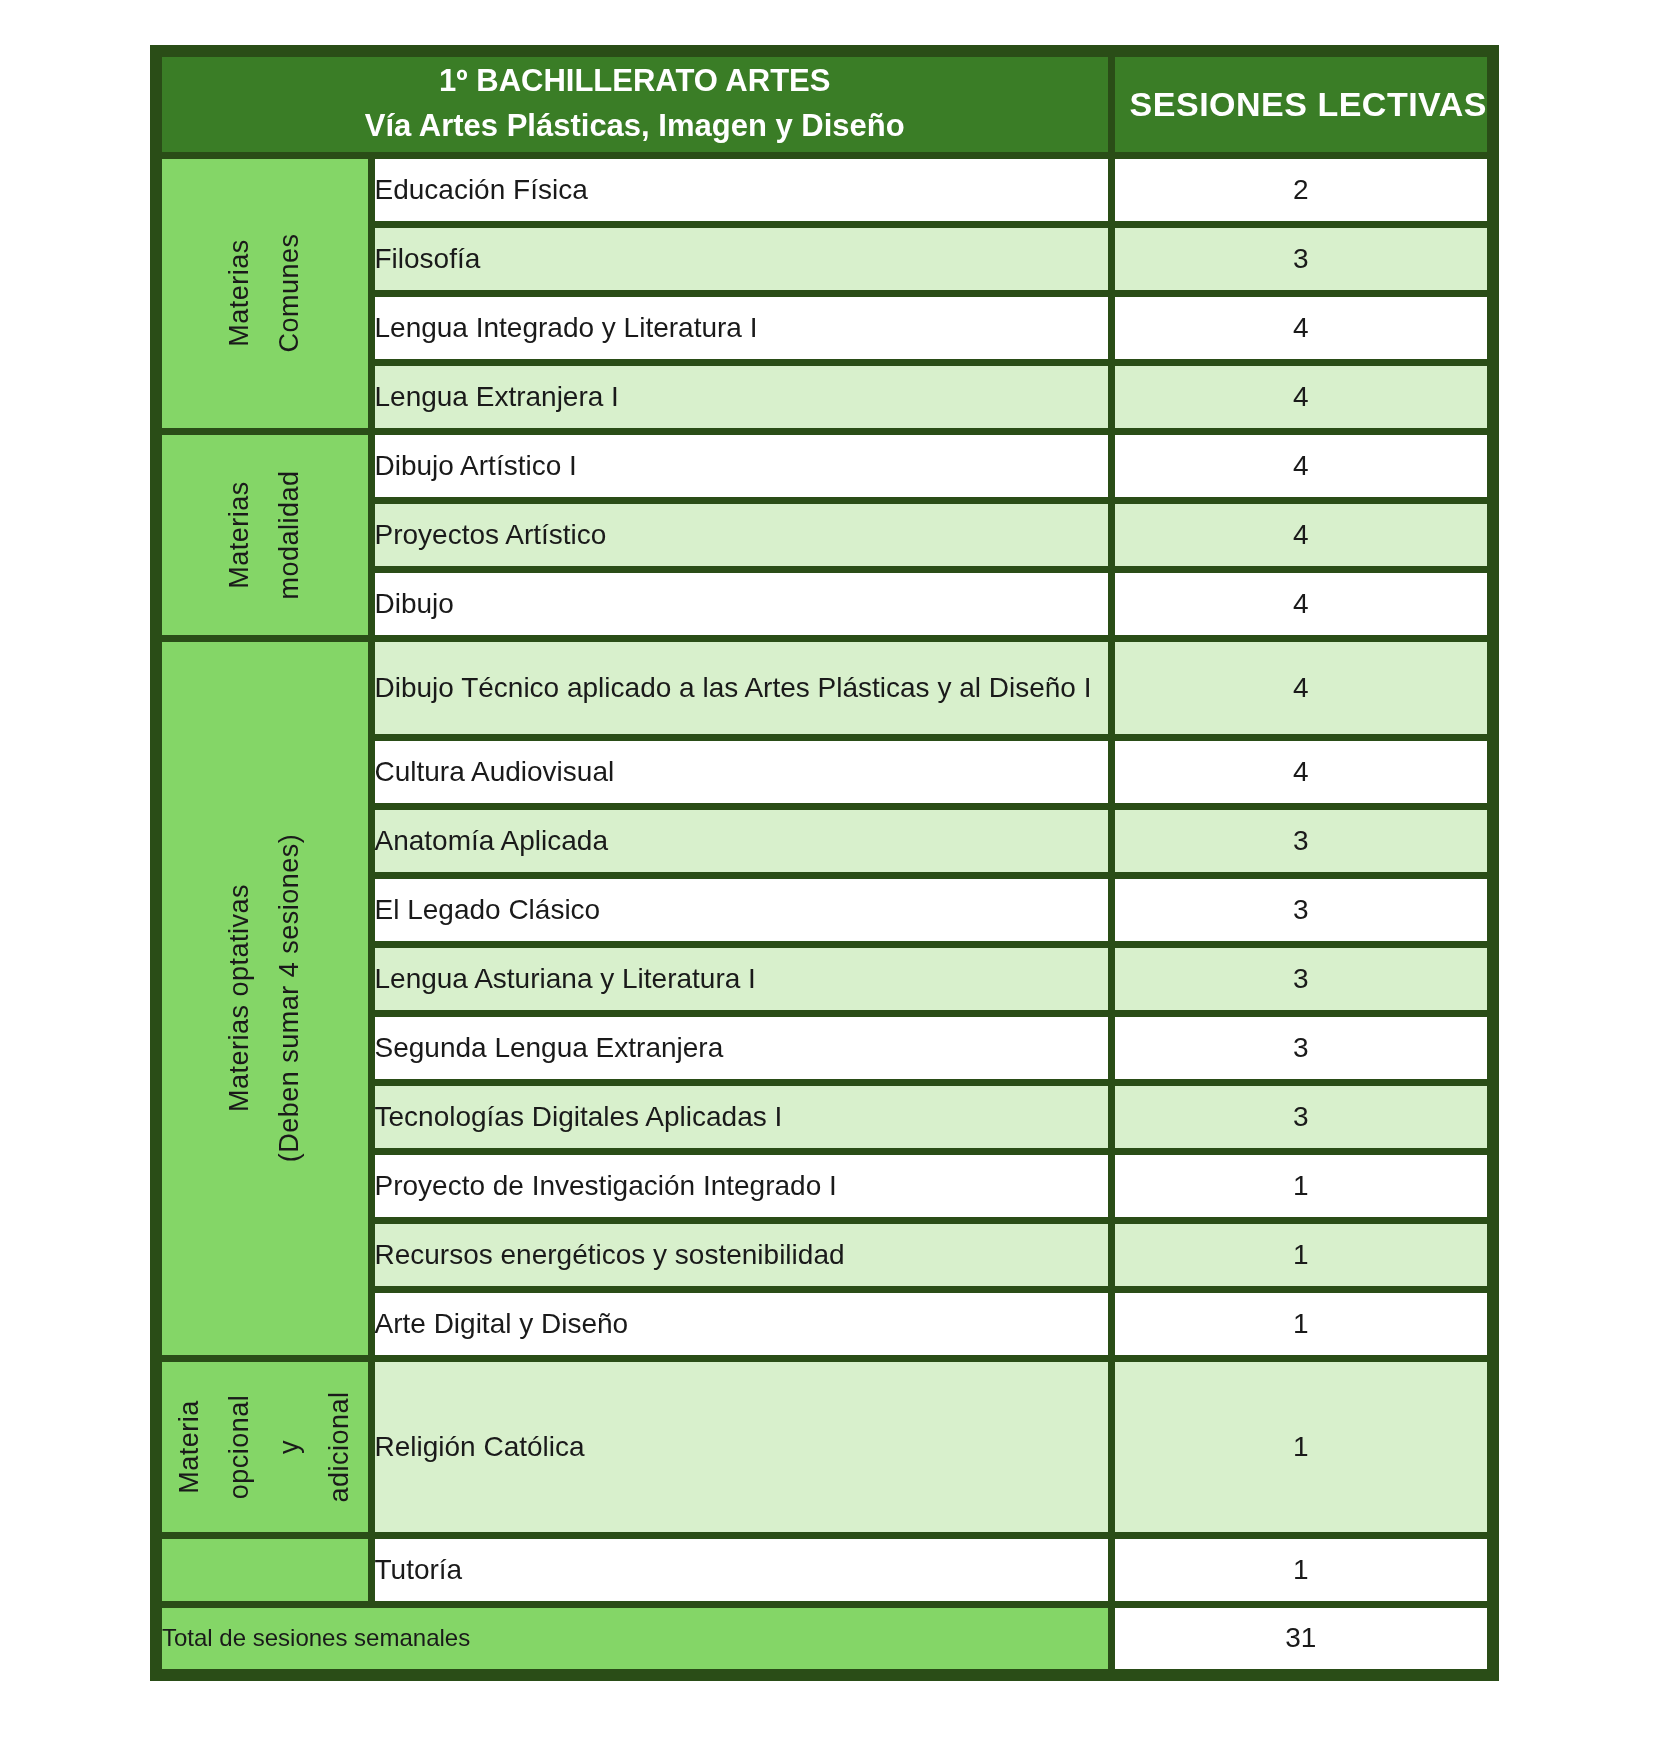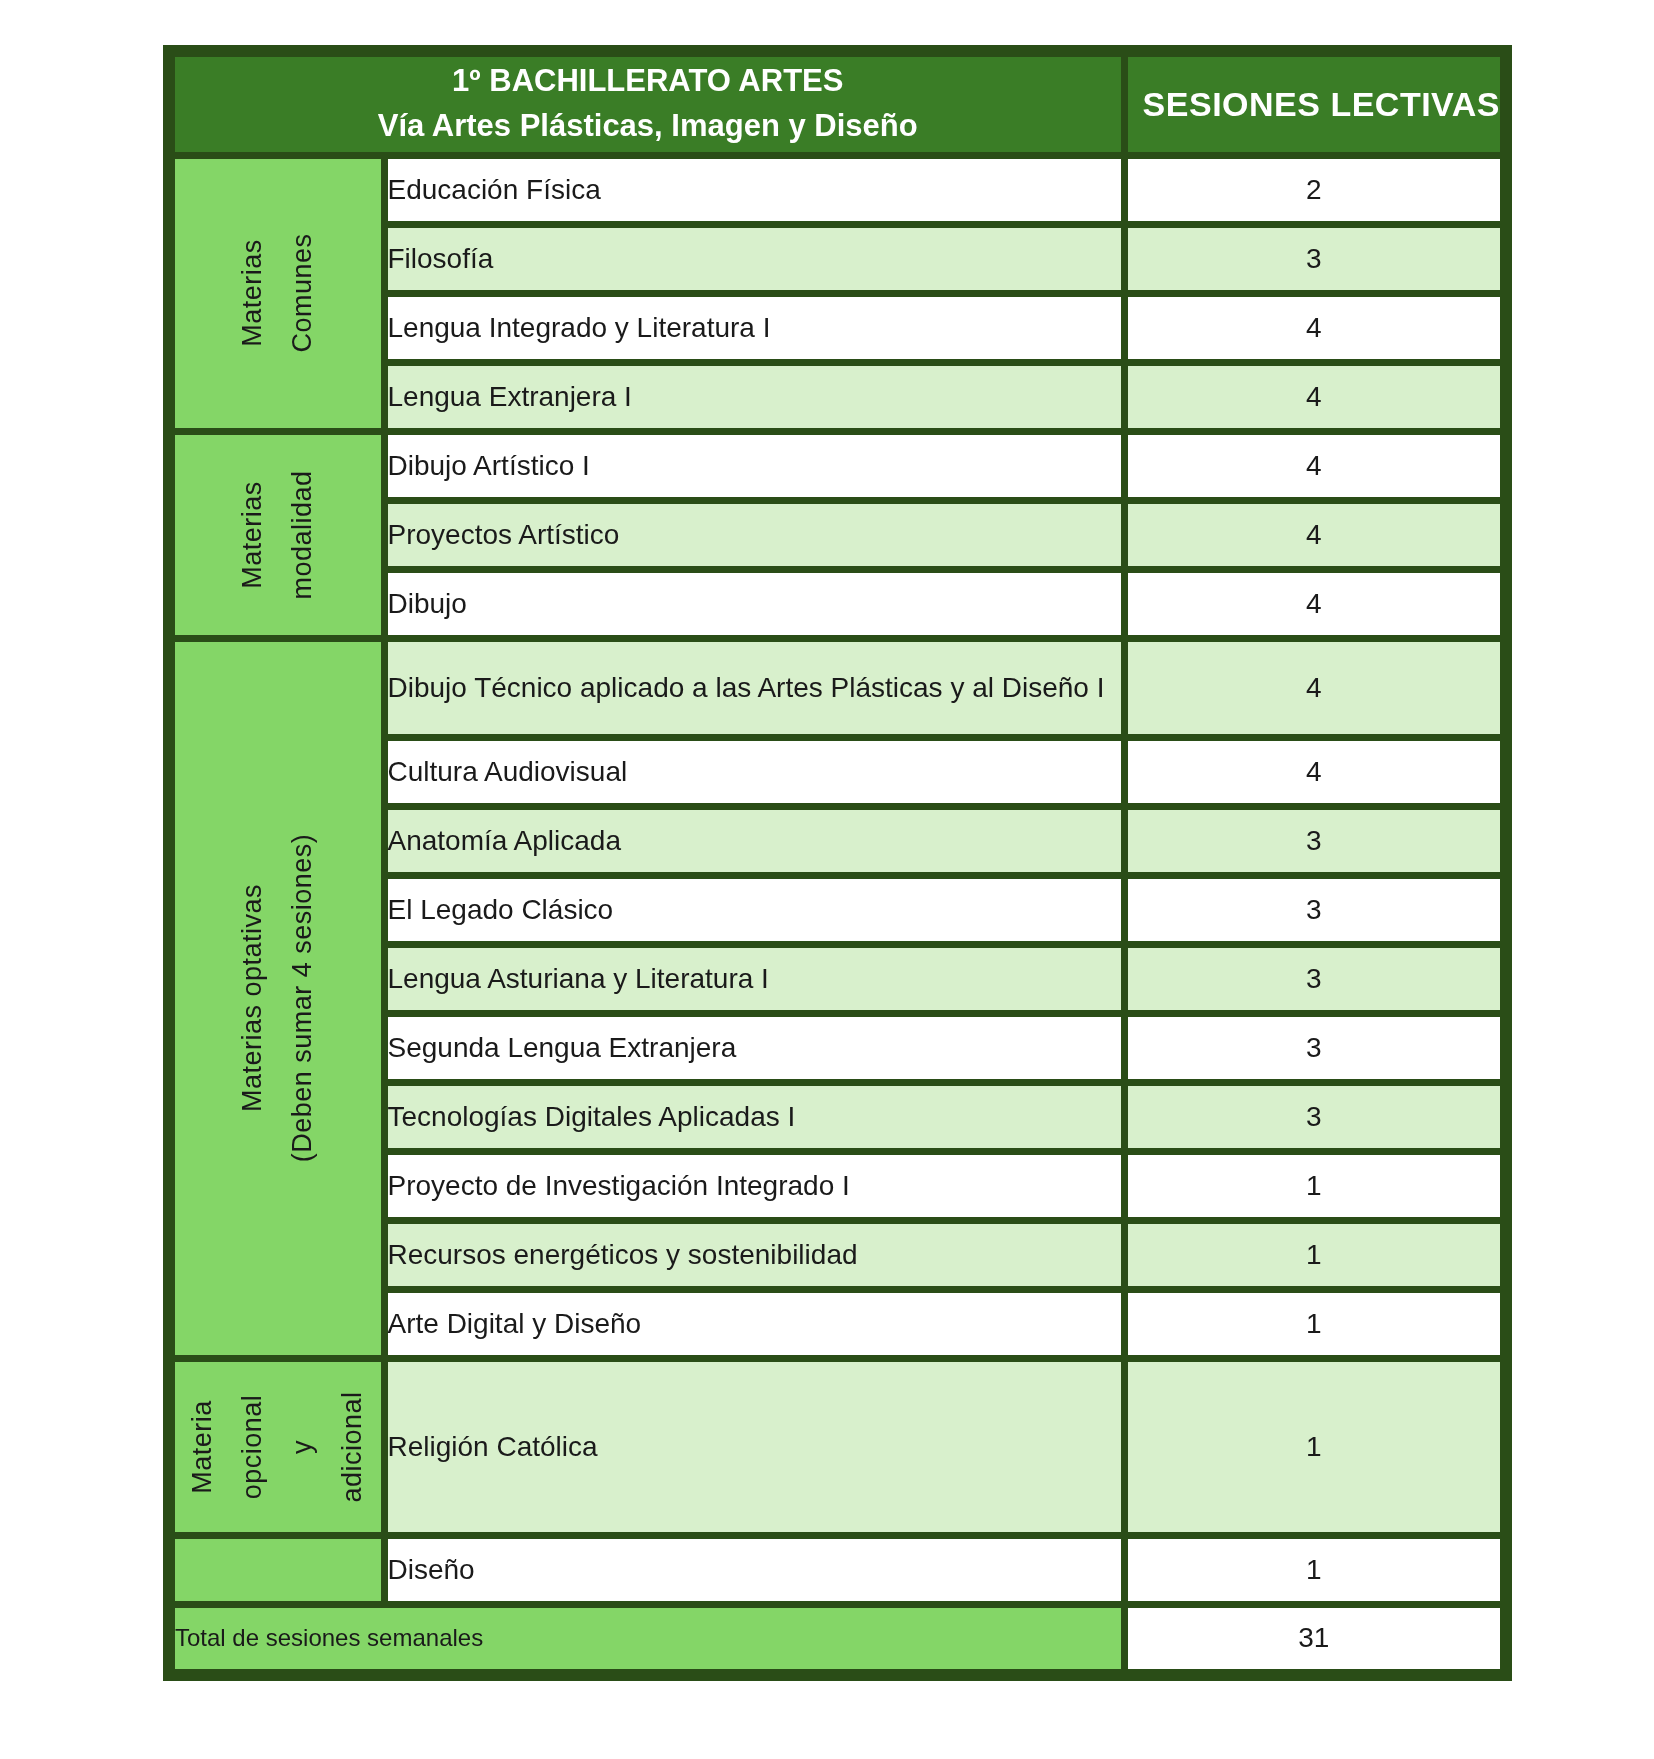--- a/index.html
+++ b/index.html
@@ -14,21 +14,21 @@
   .page{
     position:relative;
     width:1654px;height:1759px;
     background:#ffffff;
     font-family:"Liberation Sans", sans-serif;
     color:var(--ink);
     overflow:hidden;
   }
   table.curr{
     position:absolute;
-    left:163px;top:45px;
+    left:150px;top:45px;
     width:1337px;
     border-collapse:collapse;
     border:12px solid var(--border);
     table-layout:fixed;
   }
   table.curr th, table.curr td{
     border:7px solid var(--border);
     padding:0;
     vertical-align:middle;
   }
@@ -220,21 +220,21 @@
             <span>y</span>
             <span>adicional</span>
           </div>
         </td>
         <td class="subject">Religión Católica</td>
         <td class="num">1</td>
       </tr>
 
       <tr class="row r-white">
         <td class="group-label"></td>
-        <td class="subject">Diseño</td>
+        <td class="subject">Tutoría</td>
         <td class="num">1</td>
       </tr>
 
       <tr class="row-total">
         <td class="total-label" colspan="2">Total de sesiones semanales</td>
         <td class="total-num">31</td>
       </tr>
     </tbody>
   </table>
 </div>

